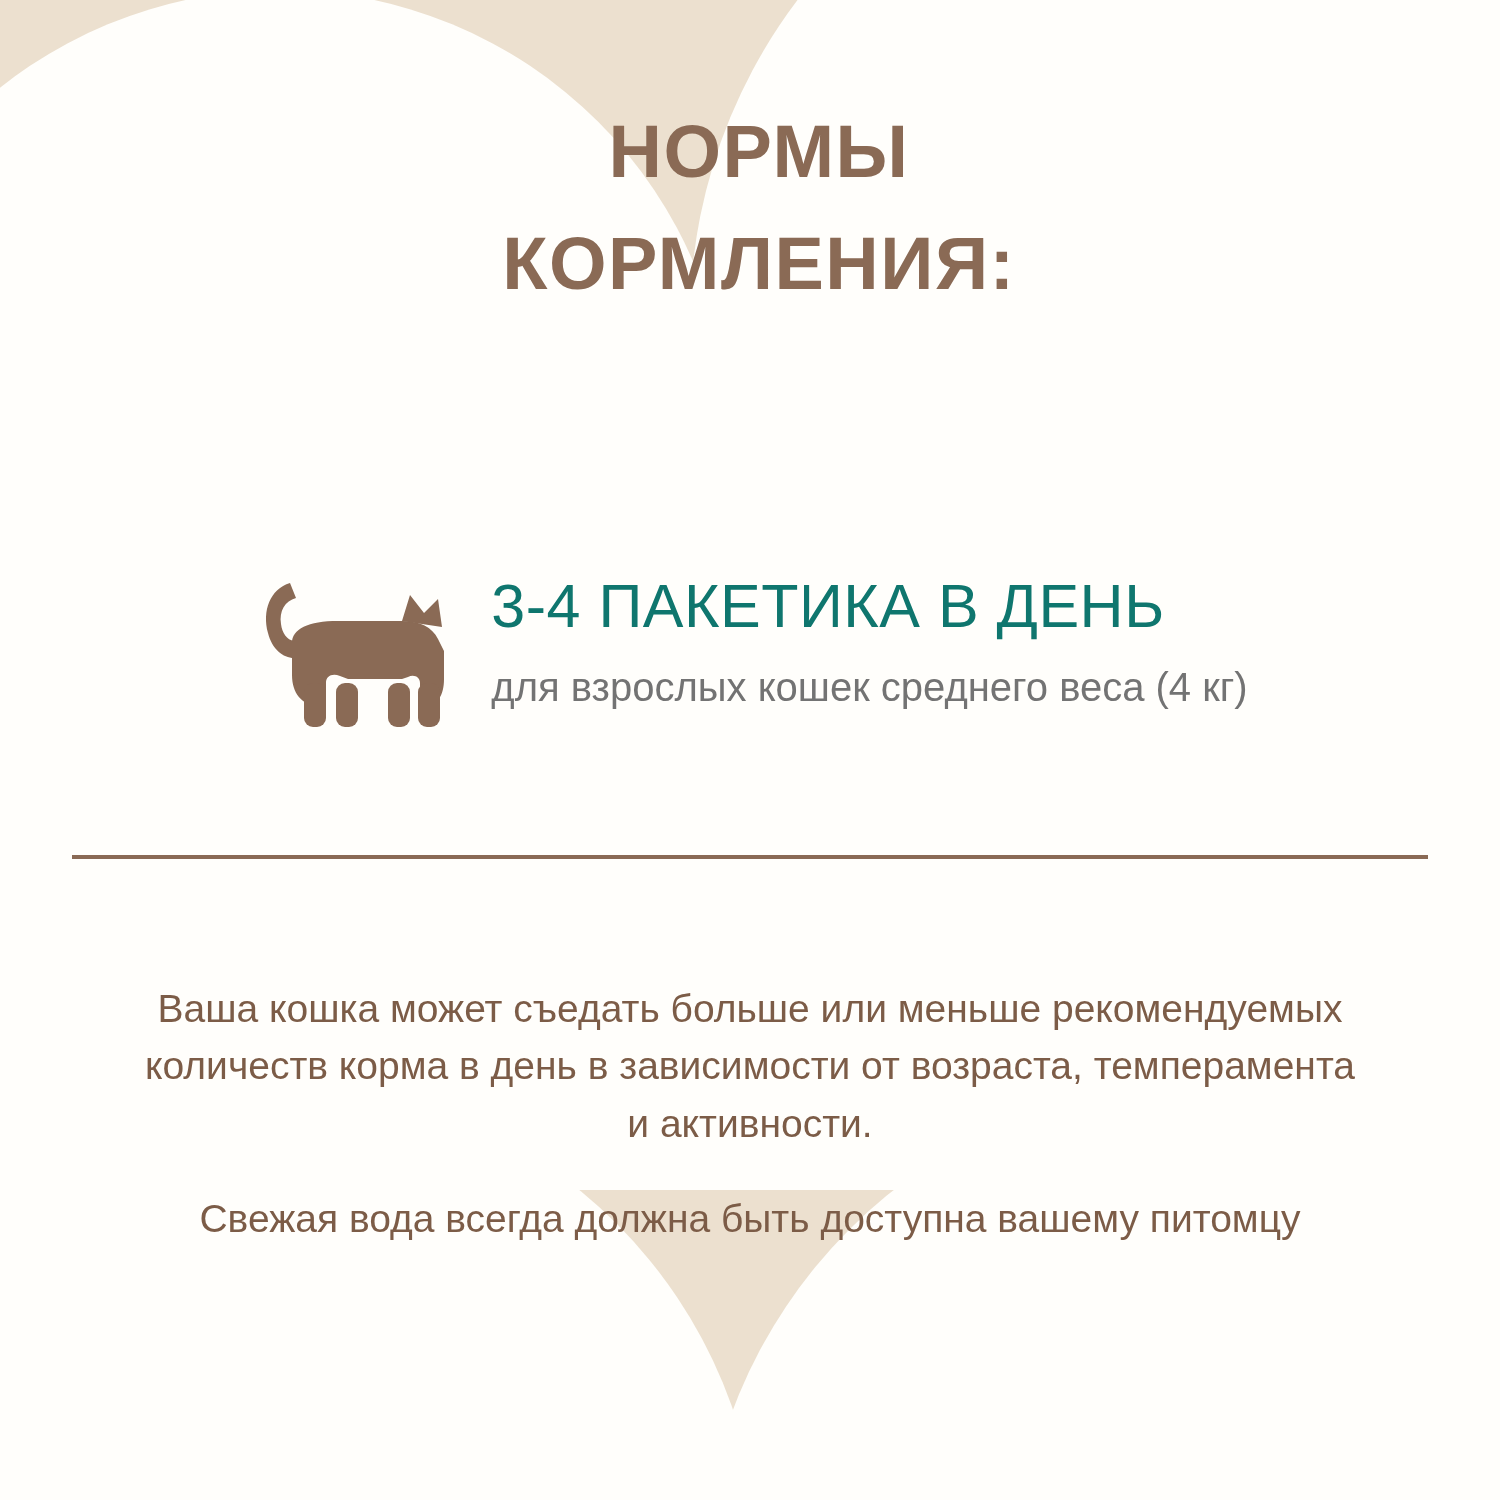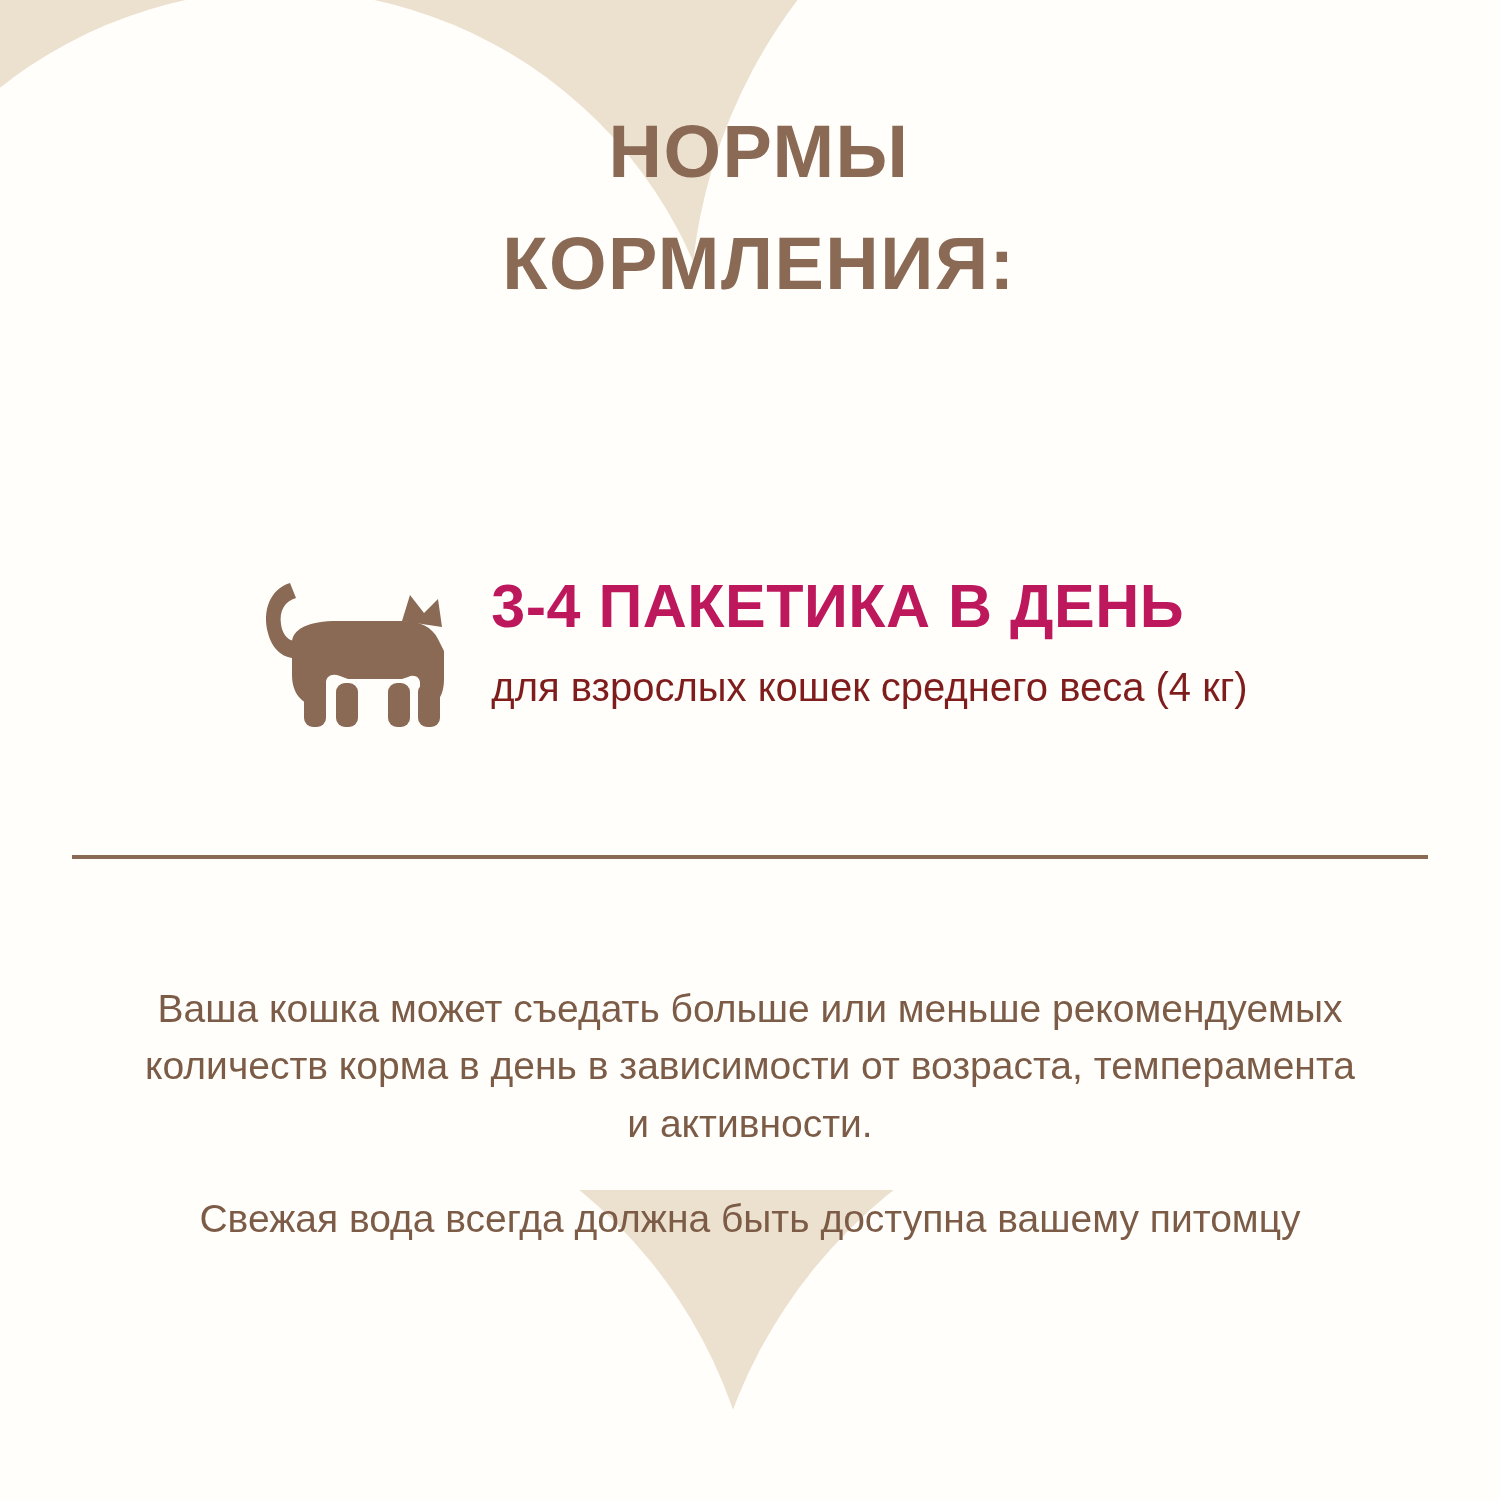--- a/index.html
+++ b/index.html
@@ -101,30 +101,30 @@
     height: 185px;
     flex: 0 0 auto;
     margin-right: 14px;
     margin-top: 10px;
   }
   .feeding-text {
     flex: 0 0 auto;
     text-align: left;
   }
   .feeding-headline {
-    color: #be185d;
+    color: #0f766e;
     font-size: 61px;
-    font-weight: bold;
+    font-weight: normal;
     letter-spacing: 0.5px;
     line-height: 1.1;
     white-space: nowrap;
   }
   .feeding-sub {
     margin-top: 22px;
-    color: #7f1d1d;
+    color: #737373;
     font-size: 40px;
     line-height: 1.25;
     white-space: nowrap;
   }
 
   .divider {
     position: absolute;
     top: 855px;
     left: 72px;
     width: 1356px;

